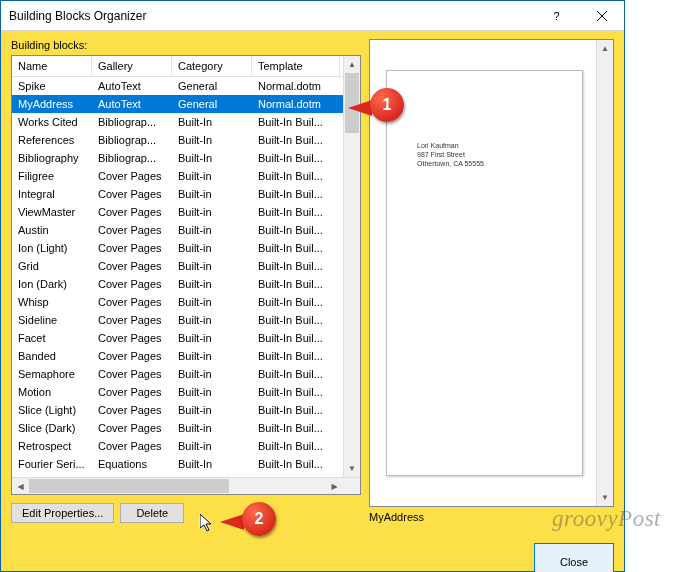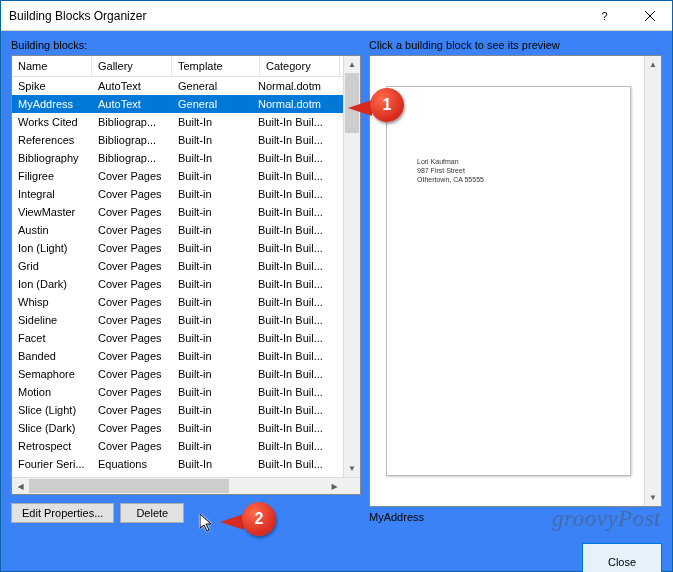--- a/index.html
+++ b/index.html
@@ -1,17 +1,17 @@
 <!DOCTYPE html>
 <html><head>
   <meta charset="utf-8">
   <style>
     * { box-sizing: border-box; margin: 0; padding: 0; }
     body { font-family: "Segoe UI", Tahoma, sans-serif; font-size: 11px; background: #fff; width: 673px; height: 572px; position: relative; overflow: hidden; }
-    .dialog { width: 673px; height: 572px; border: 1px solid #0a63a8; background: #3b82f6; display: flex; flex-direction: column; }
+    .dialog { width: 625px; height: 572px; border: 1px solid #0a63a8; background: #fde047; display: flex; flex-direction: column; }
     .titlebar { background: #fff; color: #000; height: 30px; display: flex; align-items: center; padding: 0 0 0 8px; border-bottom: 1px solid #d6d6d6; }
     .titlebar-title { flex: 1; font-size: 12px; }
     .titlebar-btn { width: 45px; height: 29px; display: flex; align-items: center; justify-content: center; color: #000; }
     .content { flex: 1; padding: 8px 10px 10px 10px; display: flex; gap: 8px; position: relative; }
     .left { width: 350px; display: flex; flex-direction: column; }
     .right { flex: 1; display: flex; flex-direction: column; }
     .section-label { font-size: 11px; margin-bottom: 4px; color: #000; }
     .list-wrap { position: relative; height: 440px; border-radius: 8px; }
     .list-container { border: 1px solid #828790; background: #fff; height: 440px; display: flex; flex-direction: column; position: relative; }
     .list-header { display: flex; background: #fff; border-bottom: 1px solid #e0e0e0; }
@@ -67,22 +67,22 @@
   </div>
 
   <div class="content">
     <div class="left">
       <div class="section-label">Building blocks:</div>
       <div class="list-wrap">
         <div class="list-container">
           <div class="list-header">
             <div class="list-header-cell col-name">Name</div>
             <div class="list-header-cell col-gallery">Gallery</div>
+            <div class="list-header-cell col-category">Category</div>
             <div class="list-header-cell col-template">Template</div>
-            <div class="list-header-cell col-category">Category</div>
           </div>
           <div class="list-body" id="list-body">
               <div class="list-row">
                 <div class="list-cell col-name">Spike</div>
                 <div class="list-cell col-gallery">AutoText</div>
                 <div class="list-cell col-category">General</div>
                 <div class="list-cell col-template">Normal.dotm</div>
               </div>
               <div class="list-row selected">
                 <div class="list-cell col-name">MyAddress</div>
@@ -226,21 +226,20 @@
           </div>
         </div>
       </div>
       <div class="button-row">
         <button class="btn">Edit Properties...</button>
         <button class="btn">Delete</button>
       </div>
     </div>
 
     <div class="right">
-      <div class="section-label">Click a building block to see its preview</div>
       <div class="preview-box">
         <div class="preview-page">
           <div class="preview-text">Lori Kaufman</div>
           <div class="preview-text">987 First Street</div>
           <div class="preview-text">Othertown, CA 55555</div>
         </div>
         <div class="preview-vscroll">
           <div class="vscroll-btn">▲</div>
           <div class="vscroll-btn" style="position:absolute;bottom:0;left:0;right:0">▼</div>
         </div>

